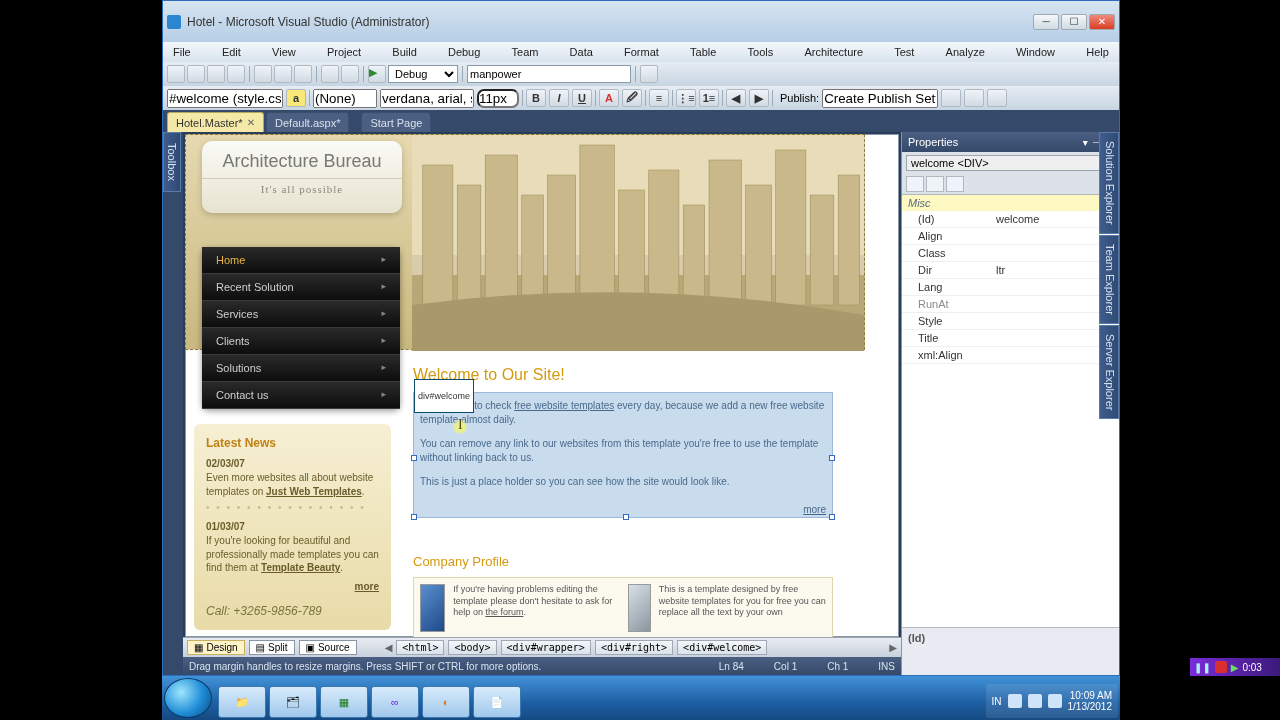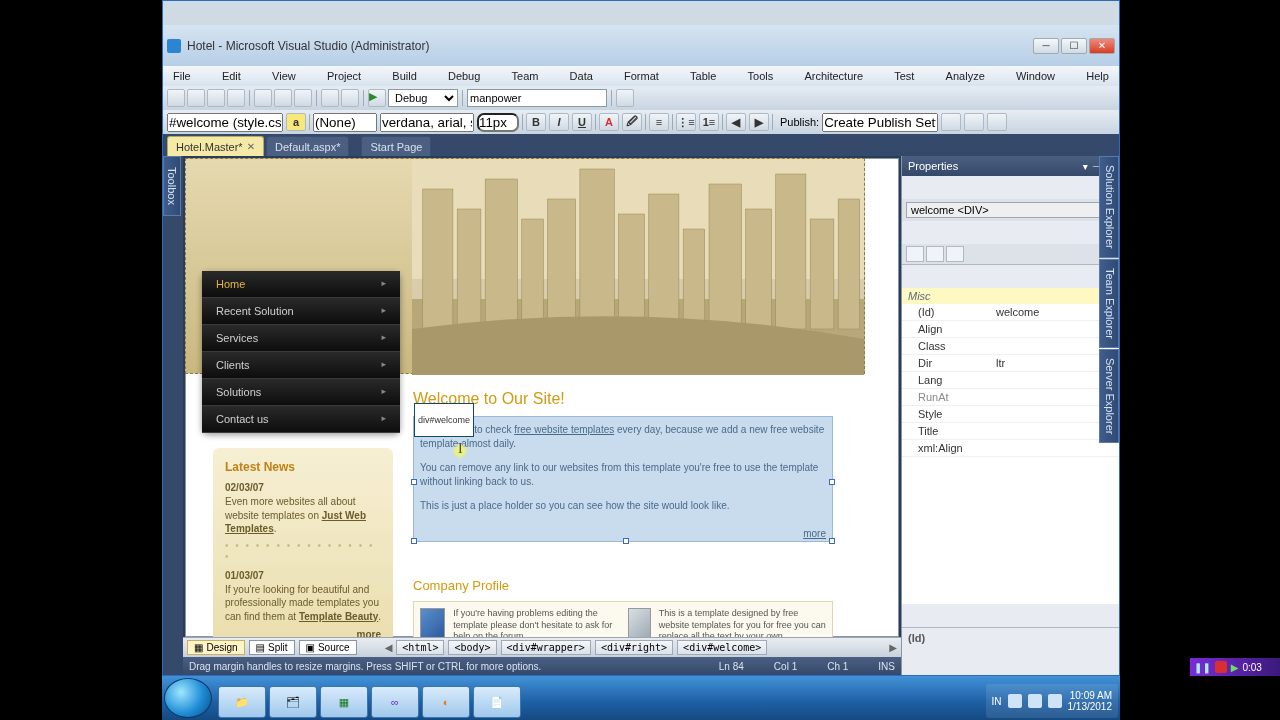--- a/index.html
+++ b/index.html
@@ -1,21 +1,21 @@
 <!DOCTYPE html>
 <html><head>
 <meta charset="utf-8">
 <style>
 * { box-sizing: border-box; margin: 0; padding: 0; }
 body { font-family: "Segoe UI", Tahoma, sans-serif; font-size: 11px; background: #000; width: 1280px; height: 720px; overflow: hidden; position: relative; }
 .black-bar { position: absolute; background: #000; }
 .bb-left { left: 0; top: 0; width: 162px; height: 720px; }
 .bb-right { left: 1120px; top: 0; width: 160px; height: 720px; }
 .vs-window { position: absolute; left: 162px; top: 0; width: 958px; height: 676px; background: #cfdbe3; border: 1px solid #2d6bbd; display: flex; flex-direction: column; }
-.titlebar { height: 41px; background: linear-gradient(#d6e4f0,#b6cee6); display: flex; align-items: center; padding: 0 4px; font-size: 12px; color: #333; margin-top: 24px; }
+.titlebar { height: 41px; background: linear-gradient(#d6e4f0,#b6cee6); display: flex; align-items: center; padding: 0 4px; font-size: 12px; color: #333; }
 .titlebar .icon { width: 14px; height: 14px; background: #2a86d1; margin-right: 6px; border-radius: 2px; }
 .titlebar .spacer { flex: 1; }
 .win-btns { display: flex; gap: 2px; }
 .win-btn { width: 26px; height: 16px; background: linear-gradient(#f6f8fa,#cfdbe3); border: 1px solid #a0a8b0; border-radius: 2px; display:flex; align-items:center; justify-content:center; font-size:10px; }
 .win-btn.close { background: linear-gradient(#f08a7b,#d83d23); color:#fff; }
 .menubar { height: 20px; background: linear-gradient(#f4f7fb,#d8e3ee); display: flex; align-items: center; padding: 0 4px; font-size: 11px; color: #222; gap: 2px; justify-content: space-between; }
 .menubar span { padding: 2px 6px; cursor: default; }
 .toolbar { height: 24px; background: linear-gradient(#e6ecf3,#c7d5e1); display: flex; align-items: center; padding: 0 4px; gap: 2px; }
 .toolbar .tb-btn { width: 18px; height: 18px; background: linear-gradient(#f0f4f8,#d0dae3); border: 1px solid #aeb9c4; border-radius: 2px; }
 .toolbar .sep { width: 1px; height: 16px; background: #9eaab6; margin: 0 2px; }
@@ -36,21 +36,21 @@
 .page { position:absolute; left:0; top:0; width:680px; background:#fff; }
 .page-header { height:216px; background: linear-gradient(#e6d9b0,#c9b87f); position:relative; border:1px dashed #8a7a40;}
 .logo-box { position:absolute; left:16px; top:6px; width:200px; height:72px; background: linear-gradient(#fafaf6,#e8e3d0); border-radius:10px; box-shadow:0 2px 6px rgba(0,0,0,.2); text-align:center; padding-top:10px;}
 .logo-box h2 { font-family: "Trebuchet MS",sans-serif; font-size:18px; color:#777a72; font-weight:normal;}
 .logo-box .tag { font-family:Georgia,serif; font-size:11px; color:#8a8a80; letter-spacing:1px; margin-top:6px; border-top:1px solid #d2ccb8; padding-top:4px;}
 .city-img { position:absolute; left:226px; top:0; right:0; height:216px; overflow:hidden;}
 .nav-box { position:absolute; left:16px; top:112px; width:198px; background:#000; border-radius:6px; box-shadow:0 2px 6px rgba(0,0,0,.4);}
 .nav-item { background:linear-gradient(#2a2a2a,#0d0d0d); color:#cfcfcf; font-size:11px; padding:7px 14px; border-bottom:1px solid #3a3a3a; display:flex; justify-content:space-between;}
 .nav-item.active { color:#e8b540;}
 .nav-item::after { content:"▸"; font-size:9px; color:#888;}
-.left-col { position:absolute; left:28px; top:290px; width:180px; background: linear-gradient(#f6efd3,#e8dba8); border-radius:6px; padding:12px; font-size:10px;}
+.left-col { position:absolute; left:9px; top:290px; width:197px; background: linear-gradient(#f6efd3,#e8dba8); border-radius:6px; padding:12px; font-size:10px;}
 .left-col h3 { color:#c08216; font-size:12px; margin-bottom:6px;}
 .left-col .date { color:#6a5c2a; font-weight:bold; font-size:10px; margin-top:8px;}
 .left-col p { color:#6a5c2a; font-size:10px; line-height:1.35; margin-top:2px;}
 .left-col a { color:#6a5c2a; font-weight:bold; text-decoration:underline;}
 .left-col .dots { color:#c8bc86; letter-spacing:2px; margin-top:4px;}
 .left-col .more { text-align:right; font-size:10px; margin-top:6px;}
 .left-col .call { color:#7b743f; font-style:italic; font-size:12px; margin-top:12px;}
 .right-col { position:absolute; left:228px; top:224px; width:420px;}
 .right-col h2.sect { color:#d49a10; font-family:Verdana,sans-serif; font-weight:normal; font-size:16px; padding:8px 0;}
 .welcome-div { border:1px solid #9bb8d8; background:#c9dcee; font-size:10px; font-family:Verdana,sans-serif; color:#4a6a8a; padding:0; position:relative;}
@@ -67,21 +67,21 @@
 .profile-cell { display:flex; gap:8px; flex:1;}
 .profile-img { width:56px; height:48px; background:linear-gradient(135deg,#5a8fcf,#1f4a8a); border:1px solid #999;}
 .profile-img.b { background:linear-gradient(135deg,#d8e0e6,#8a96a0);}
 .profile-text { font-size:9px; color:#555; line-height:1.3;}
 .tag-path { position:absolute; left:0; right:0; bottom:18px; height:20px; background:linear-gradient(#e8ecf2,#c8d2dc); border-top:1px solid #9aa6b2; display:flex; align-items:center; padding:0 4px; gap:4px; font-size:10px;}
 .view-btn { padding:1px 6px; border:1px solid #8a96a4; background:#fff; display:flex; align-items:center; gap:3px;}
 .view-btn.active { background:#fff4c8; border-color:#c8b060;}
 .crumb { border:1px solid #a0a8b4; background:linear-gradient(#f4f7fb,#dae2ea); padding:1px 5px; font-family:monospace; font-size:10px;}
 .status { position:absolute; left:0; right:0; bottom:0; height:18px; background:linear-gradient(#4a5f82,#35496a); color:#d8e3f0; font-size:10px; display:flex; align-items:center; padding:0 6px; gap:30px;}
 .status .spacer { flex:1; }
-.props-panel { width:218px; background:#e8ecf2; border-left:1px solid #8a96a4; display:flex; flex-direction:column;gap:23px;}
+.props-panel { width:218px; background:#e8ecf2; border-left:1px solid #8a96a4; display:flex; flex-direction:column;}
 .props-title { height:20px; background:linear-gradient(#4a5f82,#35496a); color:#fff; font-size:11px; padding:3px 6px; display:flex; align-items:center; justify-content:space-between;}
 .props-title .pins { display:flex; gap:4px; font-size:10px;}
 .props-combo { padding:3px 4px; background:#dce2e8;}
 .props-combo select { width:100%; font-size:11px; border:1px solid #9aa6b2;}
 .props-tools { padding:2px 4px; display:flex; gap:2px; background:#dce2e8; border-bottom:1px solid #b0b8c0;}
 .props-tools .pt { width:18px; height:16px; border:1px solid #aeb9c4; background:#f0f4f8;}
 .props-grid { flex:1; background:#fff; font-size:11px;}
 .props-cat { background:#fef9c3; color:#5a6a7a; font-style:italic; padding:2px 6px;}
 .props-row { display:flex; border-bottom:1px solid #ecf0f4;}
 .props-row .k { width:90px; padding:2px 6px 2px 16px; color:#333;}
@@ -144,21 +144,21 @@
     <div class="tb-btn"></div>
     <div class="tb-btn"></div>
     <div class="tb-btn"></div>
     <div class="sep"></div>
     <div class="tb-btn"></div>
     <div class="tb-btn"></div>
     <div class="sep"></div>
     <div class="tb-btn" style="color:#2a8a2a;">▶</div>
     <select style="width:70px;"><option>Debug</option></select>
     <div class="sep"></div>
-    <input class="combo" style="width: 140px;" value="manpower">
+    <input class="combo" style="width: 164px;" value="manpower">
     <div class="sep"></div>
     <div class="tb-btn"></div>
   </div>
 
   <div class="format-toolbar">
     <input class="combo" style="width: 116px;" value="#welcome (style.css)">
     <div class="fmt-btn" style="background:#f8e87a;">a</div>
     <div class="sep" style="width:1px;height:16px;background:#9eaab6;"></div>
     <input class="combo" style="width: 64px;" value="(None)">
     <input class="combo" style="width: 94px;" value="verdana, arial, sar">
@@ -205,20 +205,24 @@
 
   <div class="main-area">
     <div class="left-gutter">
       <div class="side-tab" style="position:absolute;left:0;top:0;">Toolbox</div>
     </div>
 
     <div class="design-surface">
       <div class="design-scroll">
         <div class="page">
           <div class="page-header">
+            <div class="logo-box">
+              <h2>Architecture Bureau</h2>
+              <div class="tag">It's all possible</div>
+            </div>
             <div class="city-img">
               <svg class="building" viewBox="0 0 420 216" preserveAspectRatio="none">
                 <rect width="420" height="216" fill="#d8ccaa"></rect>
                 <rect width="420" height="120" fill="#e8ddb8"></rect>
                 <rect x="0" y="140" width="420" height="76" fill="#b8a878"></rect>
                 <g fill="#c8b88a" stroke="#9a8a5a" stroke-width="0.5">
                   <rect x="10" y="30" width="28" height="140"></rect>
                     <rect x="42" y="50" width="22" height="120"></rect>
                   <rect x="68" y="20" width="30" height="150"></rect>
                     <rect x="102" y="60" width="20" height="110"></rect>

